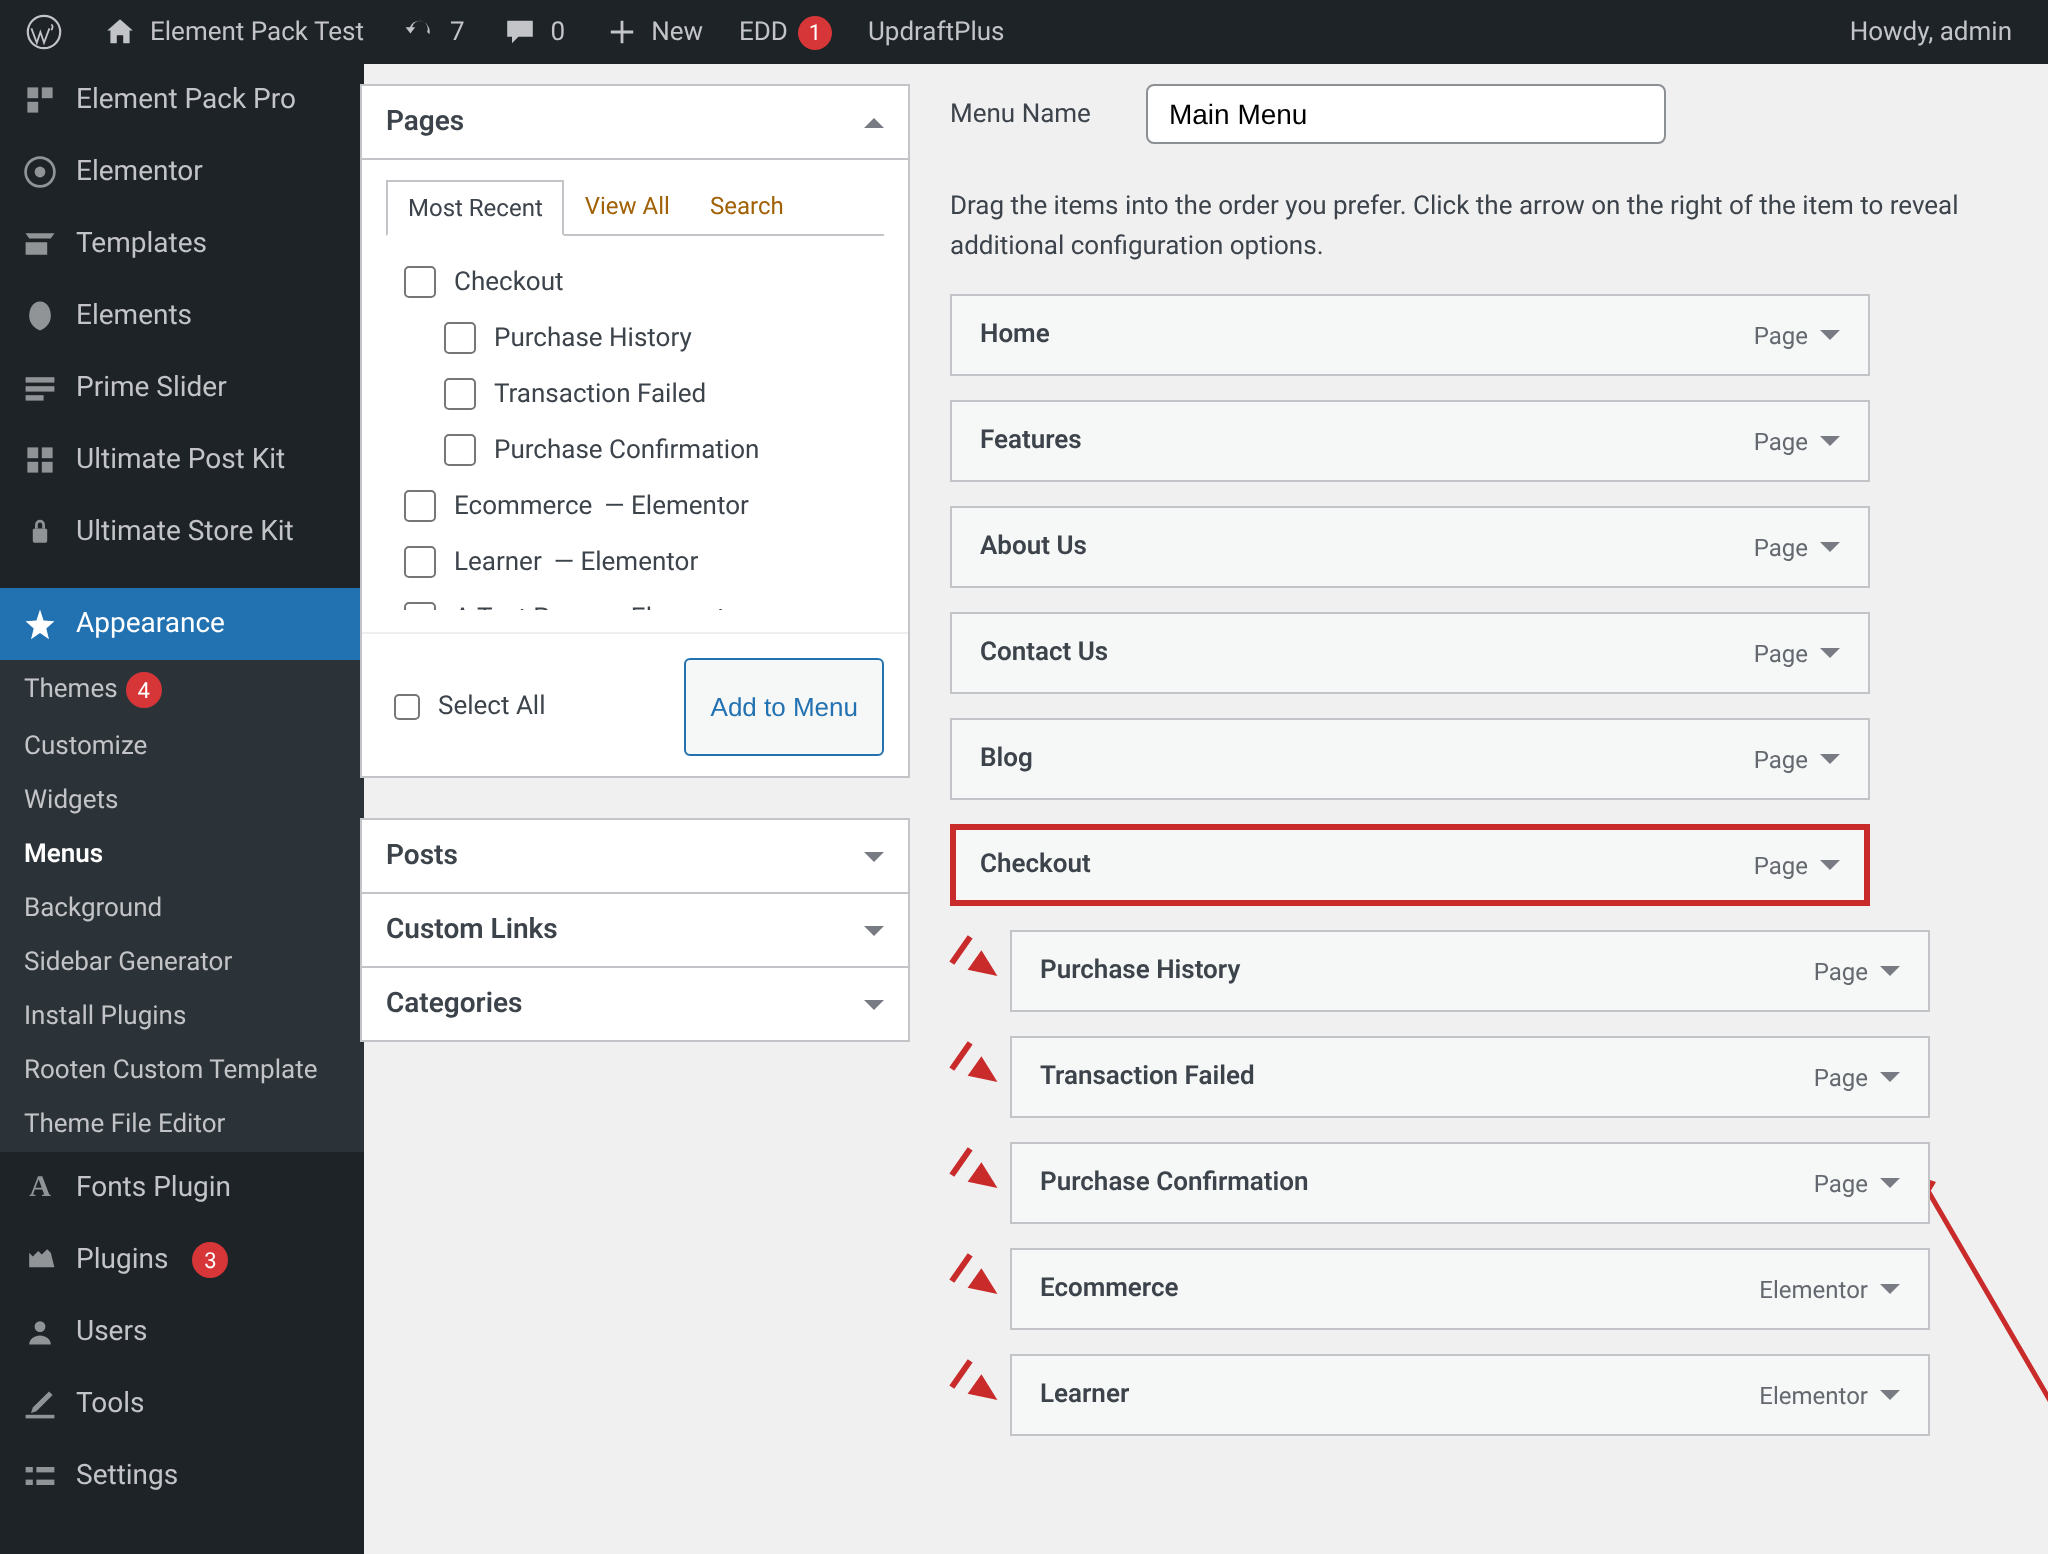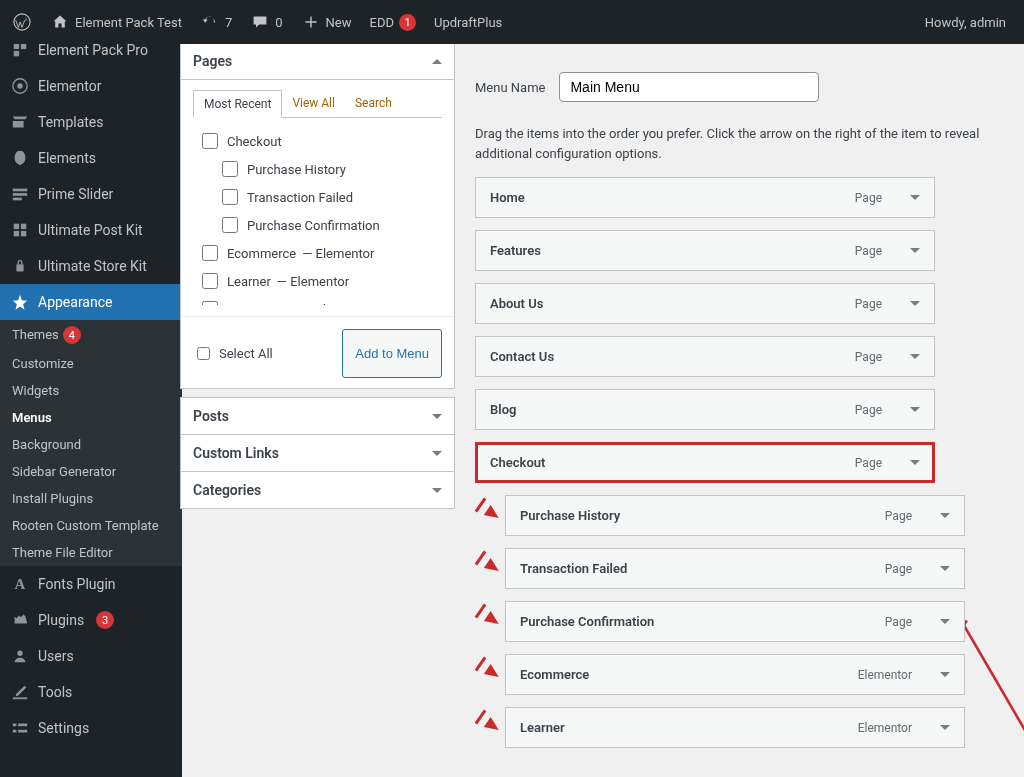--- a/index.html
+++ b/index.html
@@ -12,21 +12,21 @@
     width: 1024px;
     height: 777px;
     overflow: hidden;
     position: relative;
   }
 
   
   .admin-bar {
     position: absolute;
     top: 0; left: 0; right: 0;
-    height: 44px;
+    height: 32px;
     background: #1d2327;
     color: #c3c4c7;
     display: flex;
     align-items: center;
     font-size: 13px;
     z-index: 100;
   }
   .admin-bar .left { display: flex; align-items: center; gap: 10px; padding-left: 8px; }
   .admin-bar .right { margin-left: auto; padding-right: 14px; }
   .admin-bar .item { display: flex; align-items: center; gap: 5px; cursor: pointer; padding: 0 4px; }
@@ -60,20 +60,21 @@
     align-items: center;
     gap: 8px;
     padding: 8px 10px;
     cursor: pointer;
     font-size: 14px;
     position: relative;
   }
   .sidebar .nav-item.active {
     background: #2271b1;
     color: #fff;
+    margin-top: 10px;
   }
   .sidebar .nav-item.active::after {
     content: "";
     position: absolute;
     right: -8px;
     top: 50%;
     transform: translateY(-50%);
     border: 8px solid transparent;
     border-right-color: #f0f0f1;
   }
@@ -202,23 +203,22 @@
 
   
   .menu-editor {
     flex: 1;
     display:flex;
     flex-direction:column;
   }
   .menu-name-row {
     display:flex;
     align-items:center;
-    gap:14px;
+    gap:28px;
     margin-bottom: 22px;
-    margin-top: 30px;
   }
   .menu-name-row label { font-size:13px; }
   .menu-name-row input[type=text] {
     border:1px solid #8c8f94;
     border-radius:4px;
     padding: 0 10px;
     font-size:14px;
     width: 260px;
     height:30px;
   }
@@ -251,21 +251,21 @@
     cursor: move;
     width: 460px;
     margin-bottom:12px;
   }
   .menu-item.indent { margin-left: 30px; }
   .menu-item.highlight { border: 3px solid #c92a2a; padding:10px 12px; }
   .menu-item .label { font-weight: 600; }
   .menu-item .meta {
     display:flex;
     align-items:center;
-    gap:28px;
+    gap:6px;
     color: #646970;
     font-size:12px;
   }
   .menu-item .meta .caret-d {
     width:0;height:0;
     border-left:5px solid transparent;
     border-right:5px solid transparent;
     border-top:5px solid #787c82;
     cursor:pointer;
   }
@@ -487,21 +487,21 @@
           <rect x="8" y="12" width="10" height="3"></rect>
         </svg>
       </span>
       <span>Settings</span>
     </div>
   </div>
 
 <div class="content">
   <div class="metaboxes">
 
-    <div class="metabox" style="margin-bottom:8px;">
+    <div class="metabox" style="margin-bottom:20px;">
       <div class="metabox-header">
         <span>Pages</span>
         <span class="caret"></span>
       </div>
       <div class="metabox-body">
         <div class="tabs">
           <div class="tab active">Most Recent</div>
           <div class="tab">View All</div>
           <div class="tab">Search</div>
         </div>

